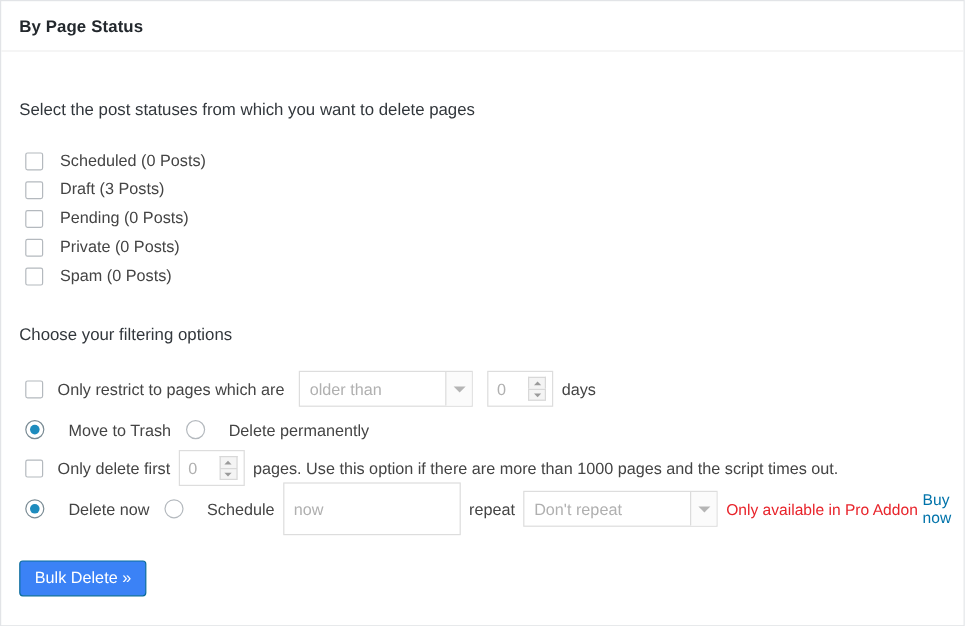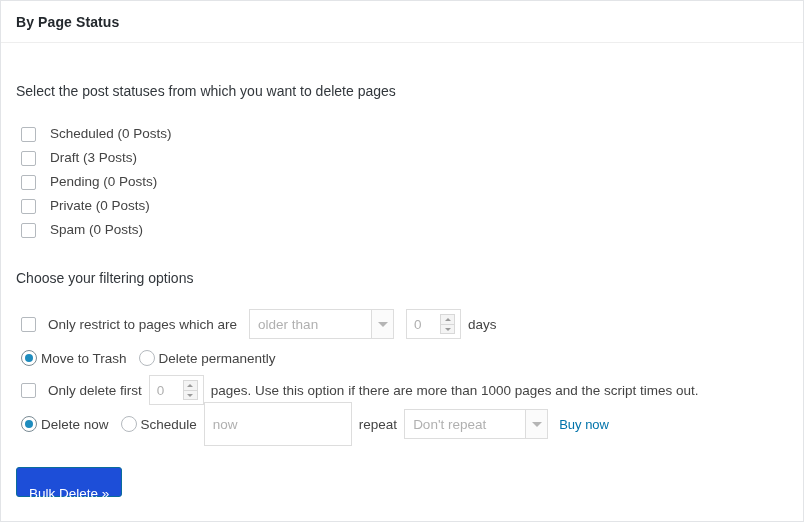--- a/index.html
+++ b/index.html
@@ -121,21 +121,21 @@
     content: "";
     position: absolute;
     left: 3px; top: 3px;
     width: 8px; height: 8px;
     border-radius: 50%;
     background: #1e8cbe;
   }
   .radio-label {
     font-size: 13.5px;
     color: #444;
-    margin-left: 4px;
+    margin-left: 20px;
     white-space: nowrap;
   }
 
   
   .sel {
     height: 30px;
     background: #fff;
     border: 1px solid #dddddd;
     display: inline-flex;
     align-items: stretch;
@@ -160,21 +160,21 @@
     align-items: center;
     justify-content: center;
   }
   .sel .sel-btn .tri-down {
     width: 0; height: 0;
     border-left: 5px solid transparent;
     border-right: 5px solid transparent;
     border-top: 5px solid #b5b5b5;
   }
   #sel-older { width: 145px; }
-  #sel-repeat { width: 144px; }
+  #sel-repeat { width: 162px; }
 
   
   .num {
     height: 30px;
     border: 1px solid #dddddd;
     background: #fff;
     display: inline-flex;
     align-items: stretch;
     flex: 0 0 auto;
   }
@@ -241,27 +241,27 @@
   }
   .buy-link {
     color: #0073aa;
     text-decoration: none;
     font-size: 13px;
   }
 
   
   #submit-area { margin-top: 28px; }
   #bulk-delete-btn {
-    background: #1d4ed8;
+    background: #3b82f6;
     border: 1px solid #0a6c9b;
     color: #ffffff;
     font-family: "Liberation Sans", sans-serif;
     font-size: 13.5px;
     height: 30px;
-    padding: 12px 12px;
+    padding: 0 12px;
     border-radius: 3px;
     cursor: pointer;
     line-height: 28px;
   }
 </style>
 </head>
 <body>
 
 <div id="panel">
 
@@ -366,20 +366,21 @@
         <span class="gap-sm"></span>
         <span class="txt">repeat</span>
         <span class="gap-sm"></span>
         <div class="sel" id="sel-repeat">
           <span class="sel-text">Don't repeat</span>
           <span class="sel-btn">
               <span class="tri-down"></span>
             </span>
         </div>
         <span class="gap-sm"></span>
+        <span class="pro-note">Only available in Pro Addon</span>
         <span class="gap-sm" style="width:4px"></span>
         <a href="#" class="buy-link">Buy now</a>
       </div>
 
     </div>
 
     <div id="submit-area">
       <button id="bulk-delete-btn">Bulk Delete »</button>
     </div>
 

